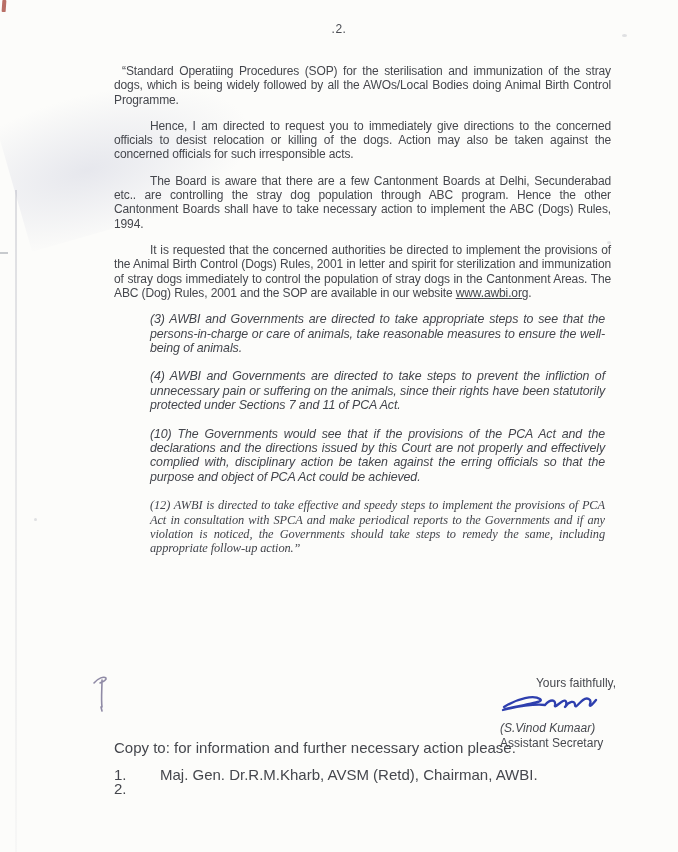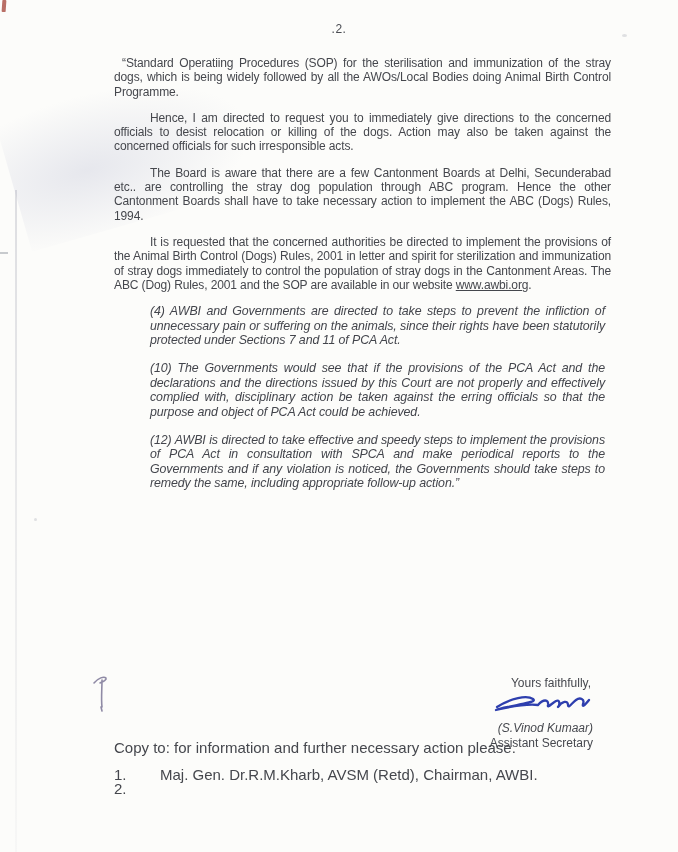--- a/index.html
+++ b/index.html
@@ -34,21 +34,21 @@
     background:#9aa0a8;opacity:.55;
   }
   .speck{position:absolute;border-radius:50%;background:#b3b6bd;opacity:.4;}
 
   .page-number{
     position:absolute;top:22px;left:0;right:0;
     text-align:center;font-size:12px;letter-spacing:.5px;color:#4a4c52;
   }
 
   .body-text{
-    position:absolute;left:114px;top:56px;width:497px;
+    position:absolute;left:114px;top:64px;width:497px;
     font-size:12px;line-height:14.3px;
     letter-spacing:-.12px;
     text-align:justify;
   }
   .body-text p{margin:0 0 12px 0;}
   .para{text-indent:36px;}
   .para-first{text-indent:8px;}
   .para-wide-indent{text-indent:78px;margin-bottom:13px !important;}
   .web-link{text-decoration:underline;}
 
@@ -57,22 +57,22 @@
     width:455px;
     font-style:italic;
     font-size:12.4px;line-height:14.4px;
     letter-spacing:-.1px;
     text-align:justify;
     color:#43454c;
   }
   .closing{margin-bottom:0 !important;}
 
   .sign-block{
-    position:absolute;right:85px;top:676px;width:118px;
-    display:flex;flex-direction:column;align-items:flex-end;
+    position:absolute;right:60px;top:676px;width:118px;
+    display:flex;flex-direction:column;align-items:flex-start;
     font-size:12px;line-height:14px;color:#46484e;
   }
   .valediction{align-self:flex-end;margin-right:2px;}
   .signature-svg{margin:1px 0 -2px 0;}
   .signer-name{margin-top:1px;font-style:italic;}
   .signer-title{margin-top:1px;}
 
   .pen-mark{position:absolute;left:90px;top:672px;}
 
   .copy-block{
@@ -97,23 +97,24 @@
   <div class="speck" style="left:34px;top:518px;width:3px;height:3px;"></div>
 
   <div class="page-number">.2.</div>
 
   <div class="body-text">
     <p class="para para-first">“Standard Operatiing Procedures (SOP) for the sterilisation and immunization of the stray dogs, which is being widely followed by all the AWOs/Local Bodies doing Animal Birth Control Programme.</p>
     <p class="para">Hence, I am directed to request you to immediately give directions to the concerned officials to desist relocation or killing of the dogs. Action may also be taken against the concerned officials for such irresponsible acts.</p>
     <p class="para">The Board is aware that there are a few Cantonment Boards at Delhi, Secunderabad etc.. are controlling the stray dog population through ABC program. Hence the other Cantonment Boards shall have to take necessary action to implement the ABC (Dogs) Rules, 1994.</p>
     <p class="para"><span>It is requested that the concerned authorities be directed to implement the provisions of the Animal Birth Control (Dogs) Rules, 2001 in letter and spirit for sterilization and immunization of stray dogs immediately to control the population of stray dogs in the Cantonment Areas. The ABC (Dog) Rules, 2001 and the SOP are available in our website </span><span class="web-link">www.awbi.org</span><span>.</span></p>
 
+    <div class="quote">(3) AWBI and Governments are directed to take appropriate steps to see that the persons-in-charge or care of animals, take reasonable measures to ensure the well-being of animals.</div>
     <div class="quote">(4) AWBI and Governments are directed to take steps to prevent the infliction of unnecessary pain or suffering on the animals, since their rights have been statutorily protected under Sections 7 and 11 of PCA Act.</div>
     <div class="quote">(10) The Governments would see that if the provisions of the PCA Act and the declarations and the directions issued by this Court are not properly and effectively complied with, disciplinary action be taken against the erring officials so that the purpose and object of PCA Act could be achieved.</div>
-    <div class="quote" style="margin-bottom:26px;">(12) AWBI is directed to take effective and speedy steps to implement the provisions of PCA Act in consultation with SPCA and make periodical reports to the Governments and if any violation is noticed, the Governments should take steps to remedy the same, including appropriate follow-up action.”</div>
+    <div class="quote" style="margin-bottom:26px;font-family:Liberation Serif, serif;">(12) AWBI is directed to take effective and speedy steps to implement the provisions of PCA Act in consultation with SPCA and make periodical reports to the Governments and if any violation is noticed, the Governments should take steps to remedy the same, including appropriate follow-up action.”</div>
 
   </div>
 
   <div class="pen-mark">
     <svg width="22" height="44" viewBox="0 0 22 44">
       <path d="M4,11 C8,6 14,4 16,6 C17,8 12,10 10,11 M12,8 C12,17 11,27 12,35 M11,35 L12,39" fill="none" stroke="#8f8aa5" stroke-width="1.6" stroke-linecap="round"></path>
     </svg>
   </div>
 
   <div class="sign-block">

